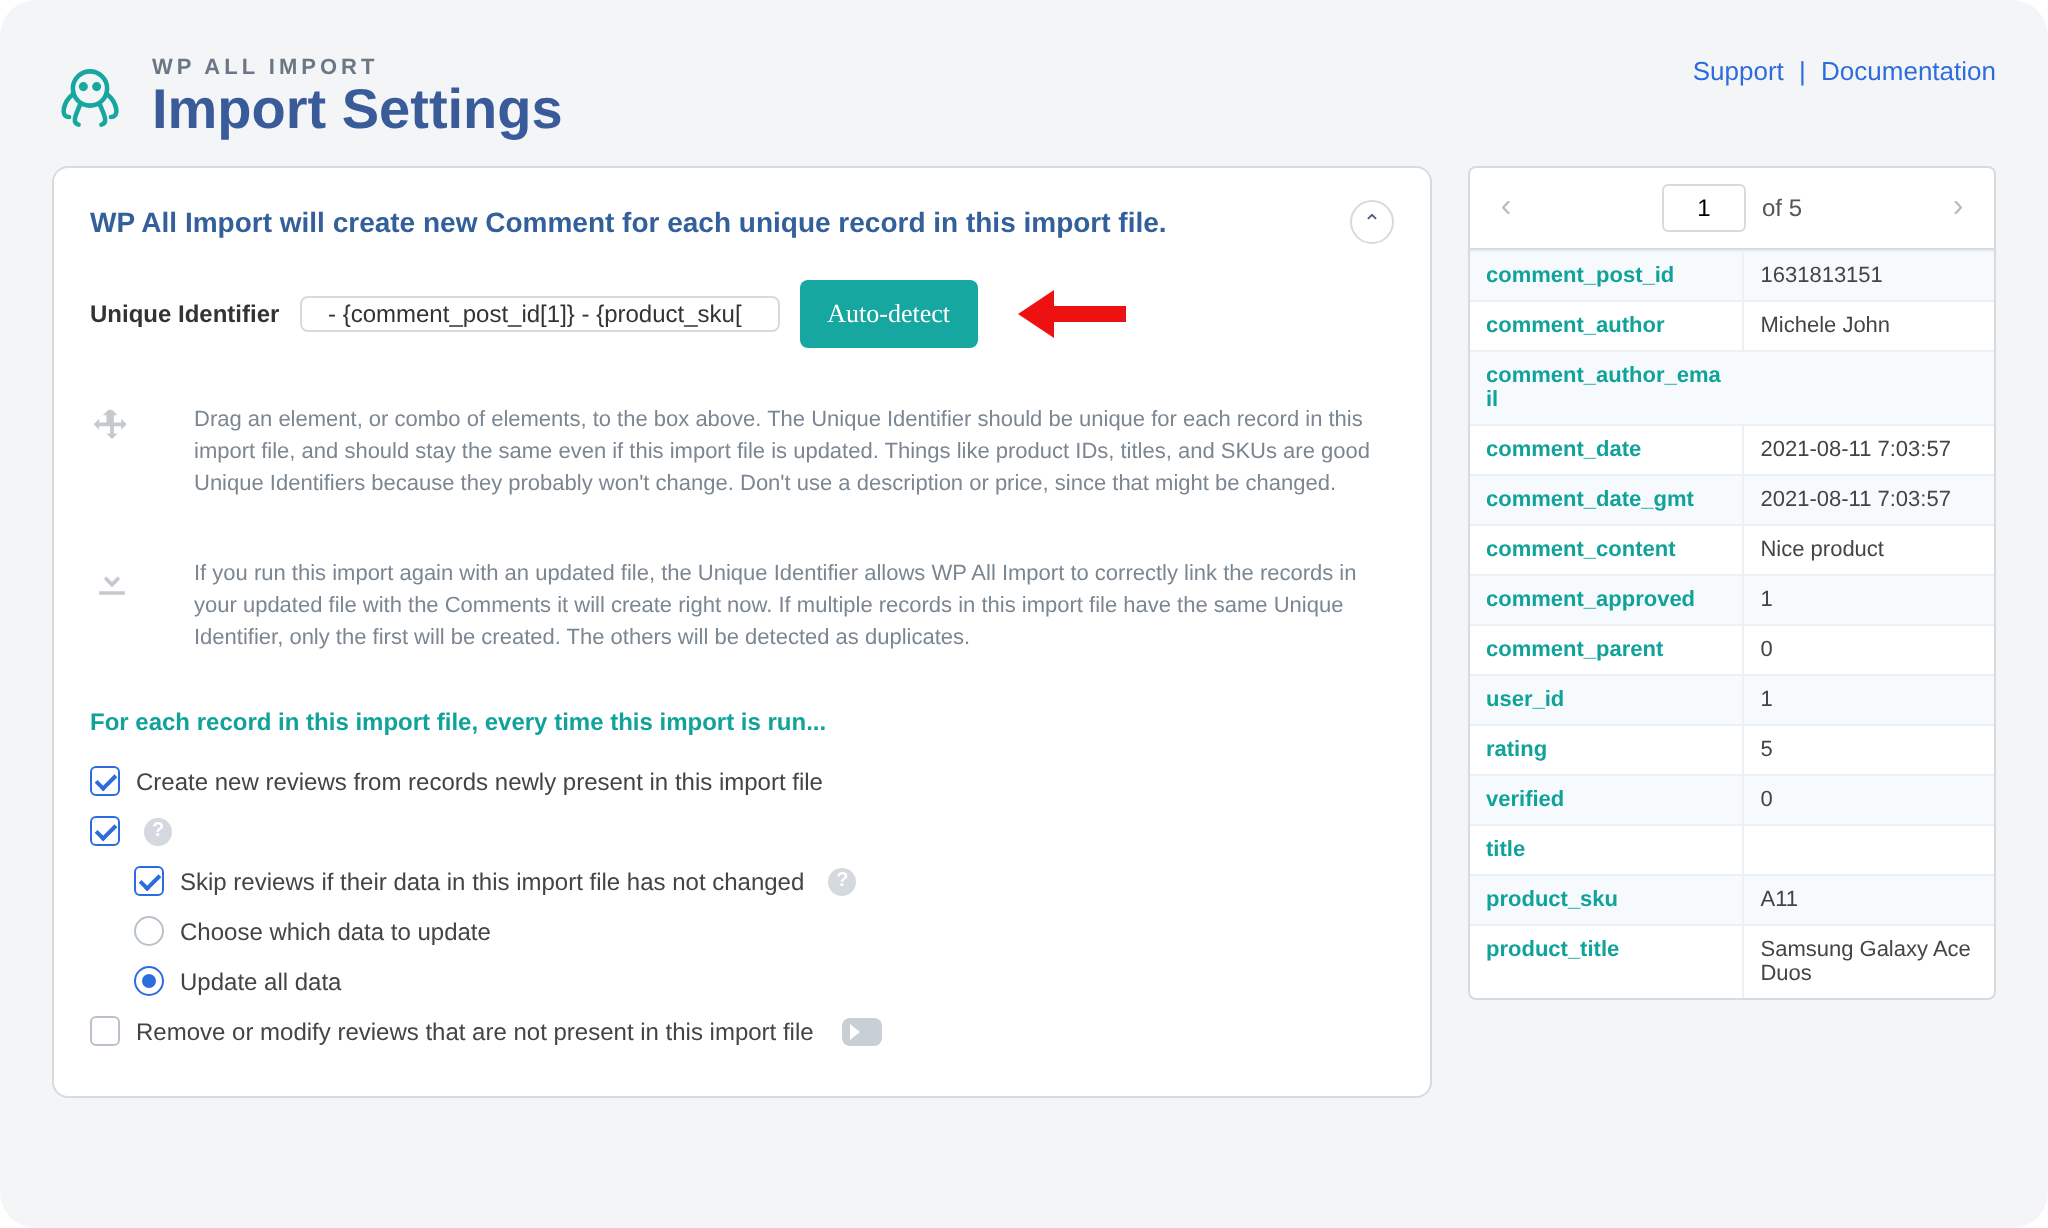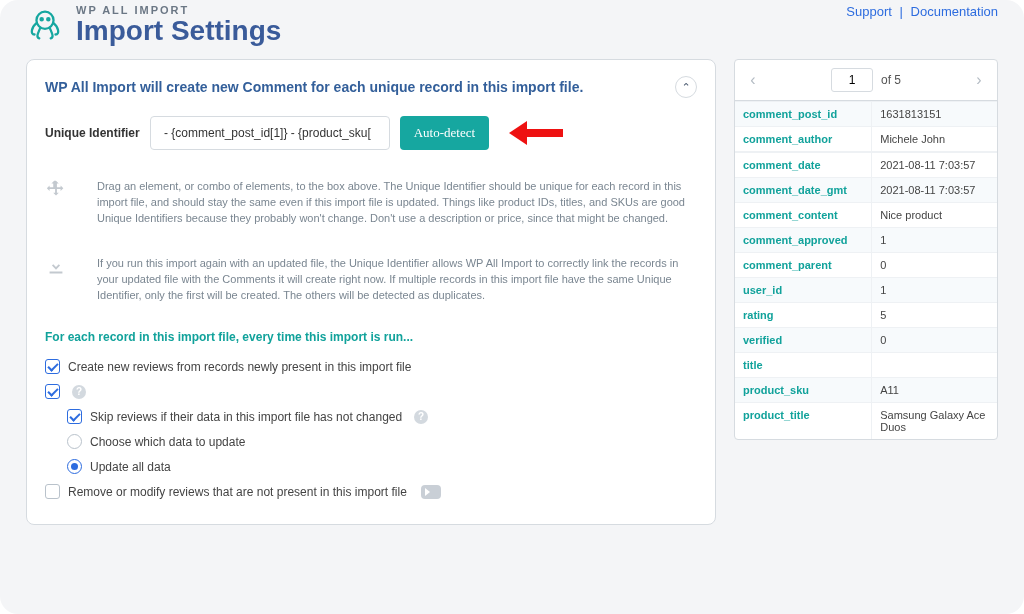--- a/index.html
+++ b/index.html
@@ -20,21 +20,21 @@
   body{
     font-family:-apple-system,BlinkMacSystemFont,"Segoe UI",Arial,sans-serif;
     font-size:13px;
     color:var(--text);
     background:#fff;
   }
   .frame{
     width:1024px;height:614px;
     background:var(--page-bg);
     border-radius:18px;
-    padding:4px 26px;
+    padding:28px 26px;
     position:relative;
     overflow:hidden;
   }
 
   
   .top-row{display:flex;align-items:flex-start;justify-content:space-between;}
   .brand{display:flex;align-items:center;gap:12px;}
   .logo{width:38px;height:38px;position:relative;}
   .logo svg{width:38px;height:38px;display:block;}
   .brand-text .small{letter-spacing:2px;font-size:11px;color:#6b7785;font-weight:600;}
@@ -67,21 +67,21 @@
     border:1px solid var(--border);
     display:flex;align-items:center;justify-content:center;
     background:#fff;color:#4a5a70;font-size:11px;
     cursor:pointer;
   }
 
   .uid-row{display:flex;align-items:center;gap:10px;margin-top:18px;}
   .uid-label{font-size:12px;font-weight:600;color:#333;white-space:nowrap;}
   .uid-input{
     flex:0 0 240px;
-    height:34px;border:1px solid var(--border);border-radius:4px;
+    height:18px;border:1px solid var(--border);border-radius:4px;
     padding:0 10px;font-size:12px;color:#333;background:#fff;
     overflow:hidden;white-space:nowrap;
   }
   .btn-teal{
     background:var(--teal);color:#fff;border:none;border-radius:4px;
     padding:0 14px;height:34px;font-size:13px;font-weight:500;
     cursor:pointer;
     font-family:Liberation Serif, serif;
   }
 
@@ -254,20 +254,21 @@
       <div class="kv-table" id="kv-table">
           <div class="kv-row">
             <div class="kv-key">comment_post_id</div>
             <div class="kv-val">1631813151</div>
           </div>
           <div class="kv-row">
             <div class="kv-key">comment_author</div>
             <div class="kv-val">Michele John</div>
           </div>
           <div class="kv-row">
+            <div class="kv-key">comment_author_email</div>
           </div>
           <div class="kv-row">
             <div class="kv-key">comment_date</div>
             <div class="kv-val">2021-08-11 7:03:57</div>
           </div>
           <div class="kv-row">
             <div class="kv-key">comment_date_gmt</div>
             <div class="kv-val">2021-08-11 7:03:57</div>
           </div>
           <div class="kv-row">

